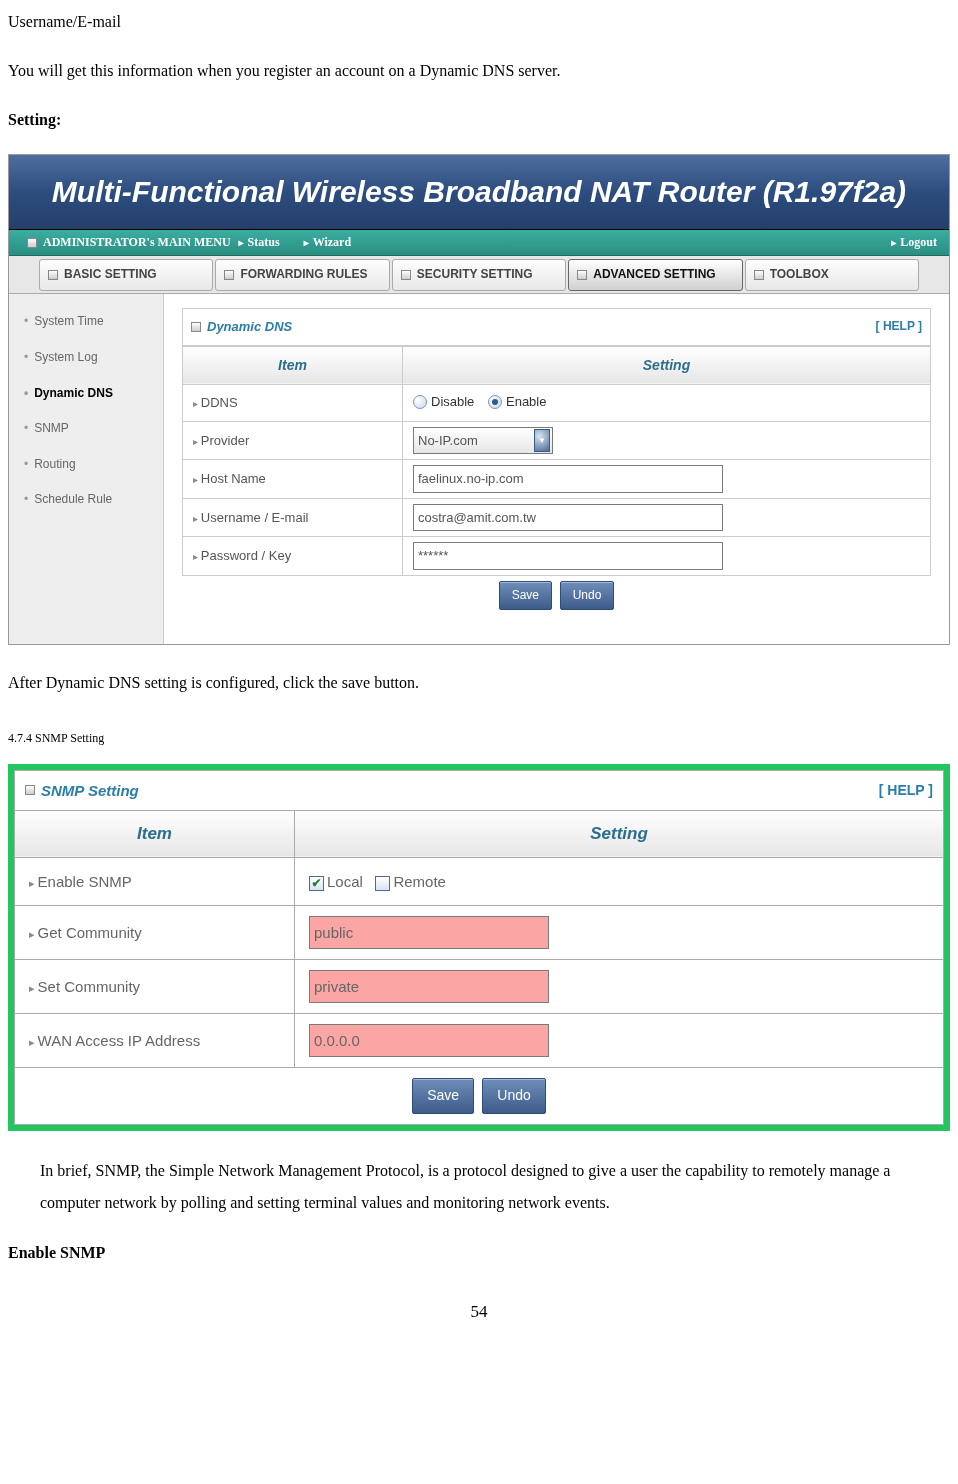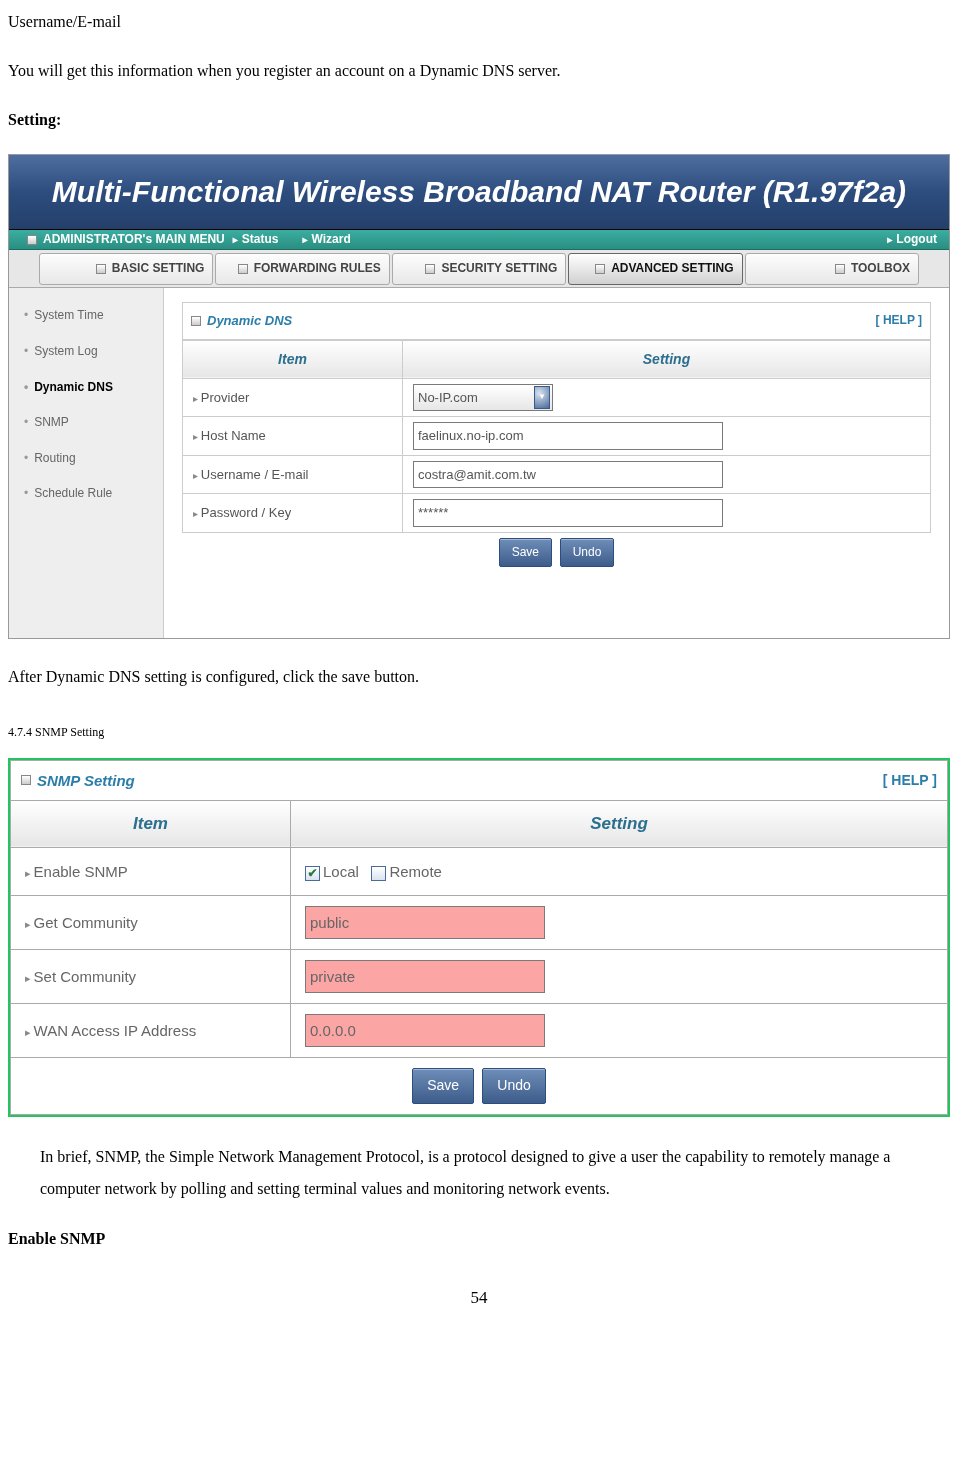--- a/index.html
+++ b/index.html
@@ -5,29 +5,29 @@
     * { margin: 0; padding: 0; box-sizing: border-box; }
     body { font-family: "Times New Roman", serif; font-size: 16px; color: #000; padding: 8px; width: 958px; }
     .content-wrapper { line-height: 1.8; }
     .para { margin-bottom: 20px; }
     .bold { font-weight: bold; }
     .heading { font-weight: normal; font-size: 12px; margin-top: 30px; margin-bottom: 14px; }
 
     
     .router-frame { border: 1px solid #999; margin-bottom: 24px; }
     .router-title { background: linear-gradient(to bottom, #4d6e9e, #2c4d7e 50%, #253f6a); color: #fff; text-align: center; padding: 10px 0; font-size: 30px; font-weight: bold; font-family: Arial, sans-serif; font-style: italic; border-bottom: 1px solid #000; }
-    .teal-bar { background: linear-gradient(to bottom, #3aaea1, #2a8e81); color: #fff; font-family: Liberation Sans, sans-serif; font-size: 12px; font-weight: bold; display: flex; border-bottom: 1px solid #1a6e61; height: 20px; align-items: center; }
+    .teal-bar { background: linear-gradient(to bottom, #3aaea1, #2a8e81); color: #fff; font-family: Liberation Serif, serif; font-size: 12px; font-weight: bold; display: flex; border-bottom: 1px solid #1a6e61; height: 26px; align-items: center; }
     .teal-bar .main-menu { padding-left: 18px; display: flex; align-items: center; gap: 6px; }
     .teal-bar .menu-item { margin-left: 8px; margin-right: 16px; color: #fff; display: inline-flex; align-items: center; gap: 4px; }
     .teal-bar .menu-item::before { content: "▸"; font-size: 10px; color: #fff; }
     .teal-bar .logout { margin-left: auto; margin-right: 12px; display: inline-flex; align-items: center; gap: 4px; }
     .teal-bar .logout::before { content: "▸"; font-size: 10px; color: #fff; }
     .box-icon { display: inline-block; width: 10px; height: 10px; background: linear-gradient(to bottom, #fff, #ccc); border: 1px solid #888; }
     .gray-tabbar { background: #e7e7e7; display: flex; border-bottom: 1px solid #aaa; height: 38px; align-items: center; padding: 0 30px; gap: 2px; font-family: Arial, sans-serif; font-size: 12px; }
-    .gray-tab { flex: 1; background: linear-gradient(to bottom, #fdfdfd, #e8e8e8); border: 1px solid #aaa; border-radius: 3px; padding: 4px 8px; text-align: center; color: #444; font-weight: bold; display: flex; align-items: center; justify-content: flex-end; gap: 6px; }
+    .gray-tab { flex: 1; background: linear-gradient(to bottom, #fdfdfd, #e8e8e8); border: 1px solid #aaa; border-radius: 3px; padding: 4px 8px; text-align: center; color: #444; font-weight: bold; display: flex; align-items: center; justify-content: flex-start; gap: 6px; }
     .gray-tab.active { background: linear-gradient(to bottom, #fff, #d0d0d0); color: #111; border-color: #666; }
     .router-body { display: flex; background: #f5f5f5; font-family: Arial, sans-serif; min-height: 350px; }
     .sidebar { width: 155px; background: #eee; border-right: 1px solid #ccc; padding-top: 10px; }
     .sidebar-item { padding: 7px 15px; font-size: 12px; color: #666; display: flex; align-items: center; gap: 6px; }
     .sidebar-item::before { content: "•"; color: #999; }
     .sidebar-item.active { color: #000; font-weight: bold; }
     .main-panel { flex: 1; padding: 14px 18px; background: #fff; }
     .panel-header { background: #fff; color: #2b6e8e; font-weight: bold; font-size: 13px; font-style: italic; padding: 6px 8px; border: 1px solid #ccc; display: flex; align-items: center; justify-content: space-between; }
     .panel-header .left { display: flex; align-items: center; gap: 6px; color: #2b7ea9; }
     .help-link { color: #2b7ea9; font-weight: bold; font-style: normal; font-size: 12px; }
@@ -39,21 +39,21 @@
     .radio-ctl { display: inline-flex; align-items: center; gap: 4px; margin-right: 10px; color: #333; }
     .radio-circle { width: 14px; height: 14px; border-radius: 50%; background: radial-gradient(circle at 30% 30%, #fff, #c8d8e8); border: 1px solid #7896b8; display: inline-block; position: relative; }
     .radio-circle.checked::after { content: ""; width: 6px; height: 6px; background: #2a5b8b; border-radius: 50%; position: absolute; top: 3px; left: 3px; }
     .select-ctl { background: linear-gradient(to bottom, #fff, #e6e6e6); border: 1px solid #7a7a7a; padding: 1px 22px 1px 4px; font-size: 13px; display: inline-block; position: relative; min-width: 140px; }
     .select-arrow { position: absolute; right: 2px; top: 1px; width: 16px; height: calc(100% - 2px); background: radial-gradient(circle at 30% 30%, #d8e3f0, #4a6a9a); border: 1px solid #3a5a8a; display: flex; align-items: center; justify-content: center; color: #fff; font-size: 8px; }
     .text-input { border: 1px solid #7a7a7a; padding: 1px 4px; font-size: 13px; background: #fff; font-family: Arial, sans-serif; display: inline-block; min-width: 310px; }
     .button-row { text-align: center; padding: 10px; }
     .router-btn { display: inline-block; border: 1px solid #2c4d7e; border-radius: 2px; background: linear-gradient(to bottom, #6e8db8, #3d5c8a); color: #fff; font-size: 12px; font-family: Arial, sans-serif; padding: 3px 12px; margin: 0 2px; box-shadow: inset 0 1px 0 rgba(255,255,255,0.4); }
 
     
-    .snmp-frame { border: 2px solid #22c55e; margin: 8px 0 24px; font-family: Arial, sans-serif; }
+    .snmp-frame { border: 6px solid #22c55e; margin: 8px 0 24px; font-family: Arial, sans-serif; }
     .snmp-table { width: 100%; border-collapse: collapse; }
     .snmp-header-row { background: #fff; }
     .snmp-header-cell { padding: 6px 10px; border: 1px solid #aaa; }
     .snmp-title-cell { color: #2b7ea9; font-weight: bold; font-style: italic; font-size: 15px; display: flex; align-items: center; justify-content: space-between; }
     .snmp-th { background: linear-gradient(to bottom, #fff, #e6e6e6); border: 1px solid #aaa; color: #2b6e8e; font-weight: bold; font-style: italic; font-size: 17px; padding: 8px 10px; text-align: center; }
     .snmp-td { border: 1px solid #aaa; padding: 10px 14px; font-size: 15px; color: #666; }
     .snmp-td.label::before { content: "▸ "; color: #888; font-size: 11px; }
     .checkbox-ctl { width: 15px; height: 15px; border: 1px solid #4a6a9a; background: linear-gradient(to bottom, #fff, #d8e3f0); display: inline-flex; align-items: center; justify-content: center; vertical-align: middle; margin-right: 3px; }
     .checkbox-ctl.checked::after { content: "✔"; color: #2a7a3a; font-size: 12px; font-weight: bold; }
     .snmp-input { border: 1px solid #7a7a7a; padding: 2px 4px; font-size: 15px; background: #fca5a5; font-family: Arial, sans-serif; display: inline-block; min-width: 240px; }
@@ -118,20 +118,33 @@
             </span>
           <span class="help-link">[ HELP ]</span>
         </div>
         <table class="form-table">
           <tbody>
               <tr>
             <th>Item</th>
             <th>Setting</th>
           </tr>
           <tr>
+            <td class="label-cell">DDNS</td>
+            <td>
+              <span class="radio-ctl">
+                    <span class="radio-circle"></span>
+                    <span>Disable</span>
+                  </span>
+              <span class="radio-ctl">
+                    <span class="radio-circle checked"></span>
+                    <span>Enable</span>
+                  </span>
+            </td>
+          </tr>
+          <tr>
             <td class="label-cell">Provider</td>
             <td>
               <span class="select-ctl"><span>No-IP.com</span><span class="select-arrow">▼</span></span>
             </td>
           </tr>
           <tr>
             <td class="label-cell">Host Name</td>
             <td><span class="text-input">faelinux.no-ip.com</span></td>
           </tr>
           <tr>

